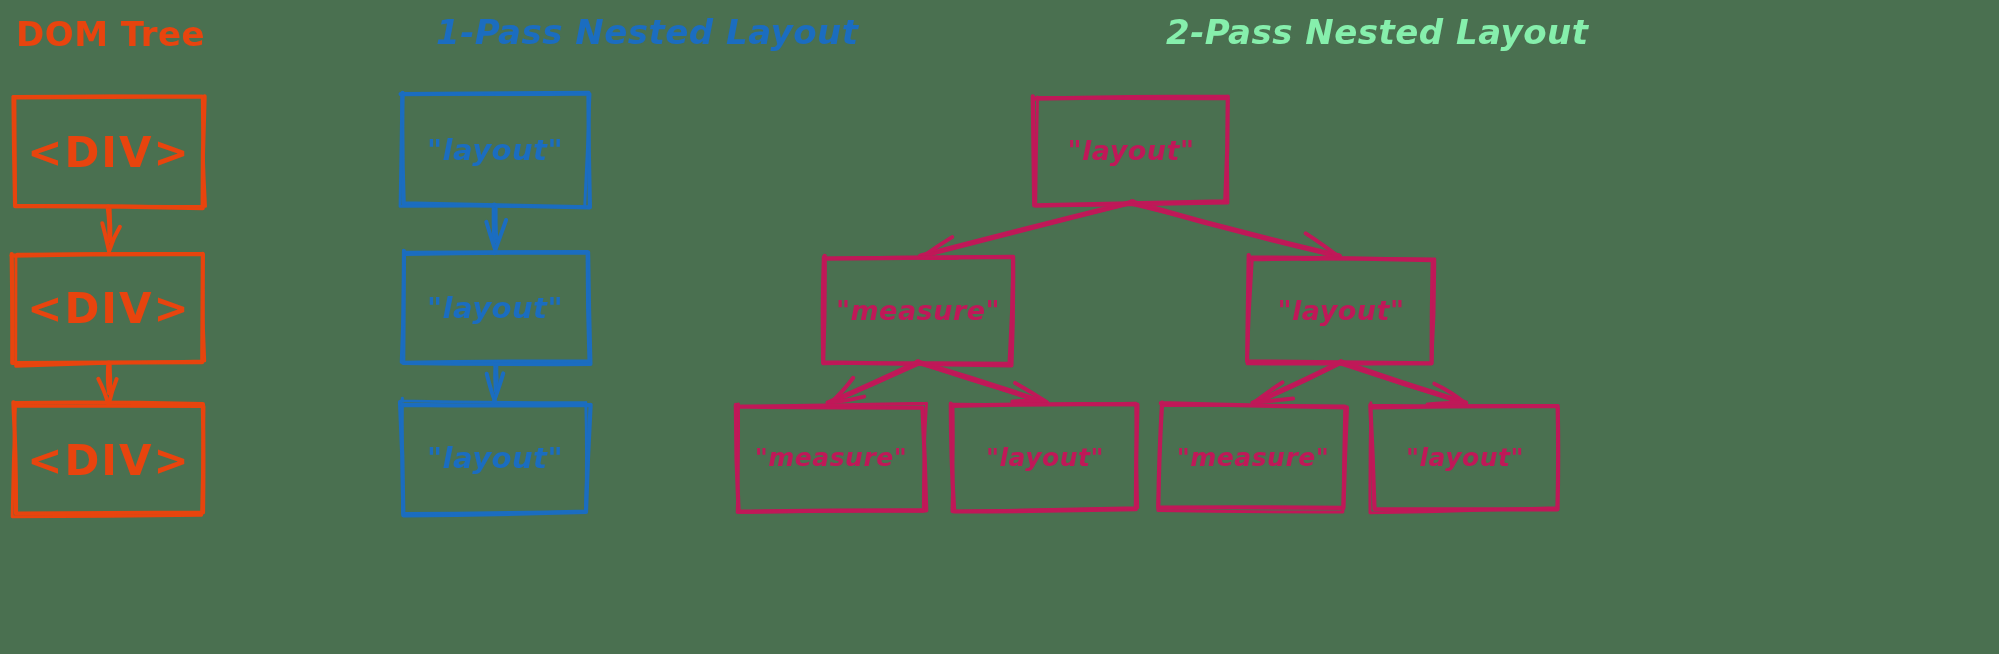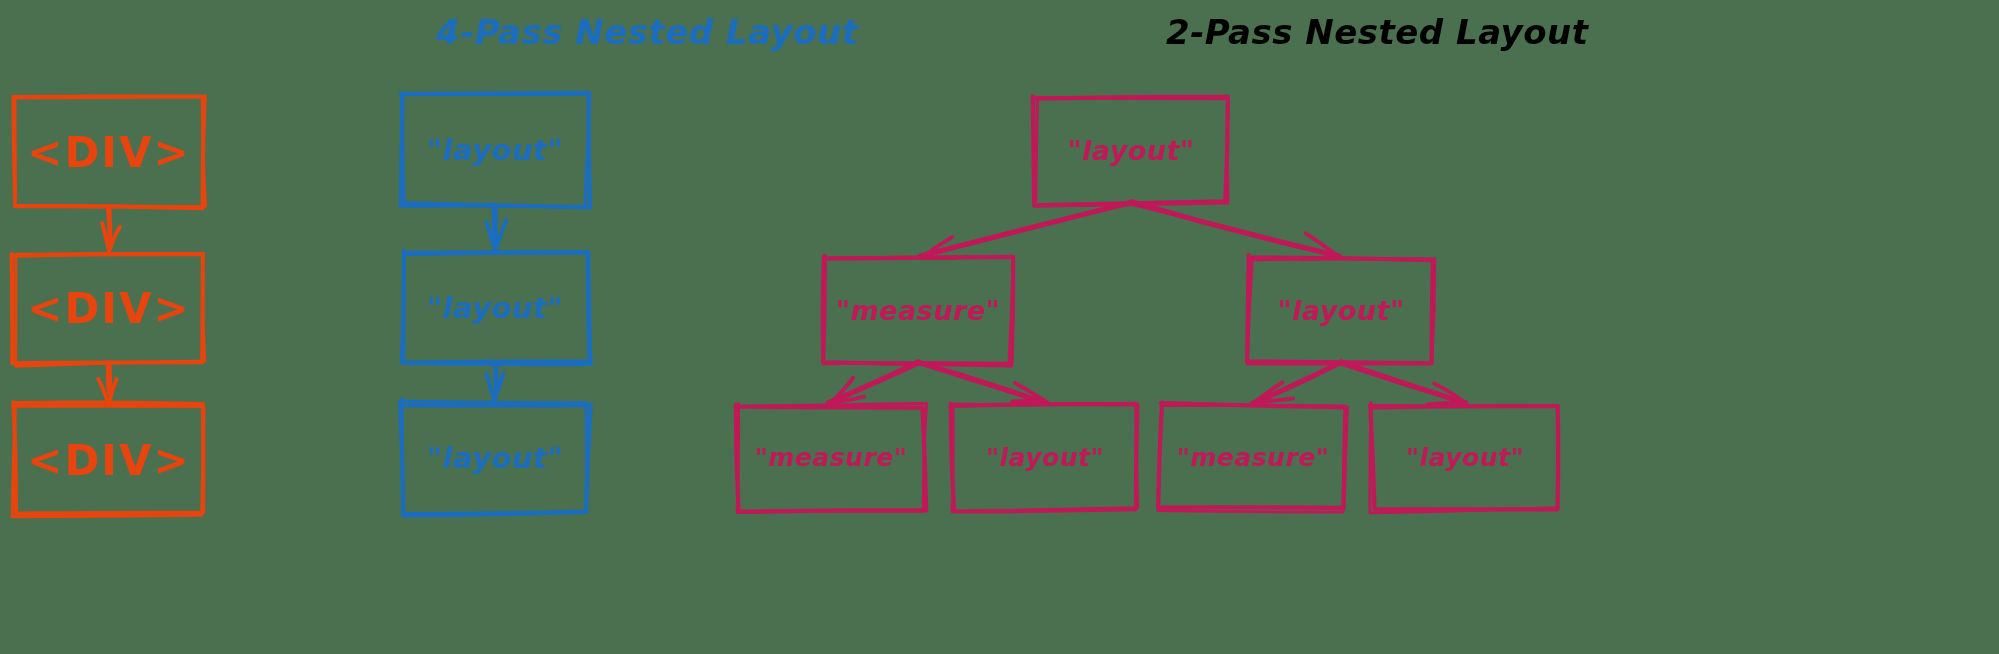--- a/index.html
+++ b/index.html
@@ -19,21 +19,21 @@
     position: absolute;
     white-space: nowrap;
     font-family: "DejaVu Sans", sans-serif;
     font-weight: bold;
     font-style: italic;
     font-size: 34px;
     letter-spacing: 0.5px;
   }
   #title-dom      { left: 16px;   top: 14px;  color: #e8440e; font-style: normal; }
   #title-onepass  { left: 436px;  top: 12px;  color: #1b6dc0; }
-  #title-twopass  { left: 1166px; top: 12px;  color: #000000; }
+  #title-twopass  { left: 1166px; top: 12px;  color: #86efac; }
 
   .node {
     position: absolute;
     display: flex;
     align-items: center;
     justify-content: center;
     box-sizing: border-box;
   }
   .node .label {
     font-family: "DejaVu Sans", sans-serif;
@@ -56,22 +56,23 @@
     height: 654px;
     pointer-events: none;
     z-index: 1;
   }
 </style>
 </head>
 <body>
 
 <div id="canvas">
 
+  <div class="title" id="title-dom">DOM Tree</div>
 
-  <div class="title" id="title-onepass">4-Pass Nested Layout</div>
+  <div class="title" id="title-onepass">1-Pass Nested Layout</div>
 
   <div class="title" id="title-twopass">2-Pass Nested Layout</div>
 
   <svg class="overlay" id="edge-layer" viewBox="0 0 1999 654" preserveAspectRatio="none">
       <path d="M 108.1 207.0 Q 110.6 225.3 109.5 241.0" fill="none" stroke="#e8440e" stroke-width="5" stroke-linecap="round" stroke-linejoin="round"></path>
       <path d="M 110.5 209.0 Q 110.5 224.7 111.0 239.0" fill="none" stroke="#e8440e" stroke-width="2.2" stroke-linecap="round" stroke-linejoin="round"></path>
       <path d="M 102.3 223.3 Q 105.5 235.4 108.9 250.6" fill="none" stroke="#e8440e" stroke-width="4" stroke-linecap="round" stroke-linejoin="round"></path>
       <path d="M 119.9 226.8 Q 113.2 237.9 109.0 251.3" fill="none" stroke="#e8440e" stroke-width="4" stroke-linecap="round" stroke-linejoin="round"></path>
       <path d="M 108.8 363.0 Q 107.6 379.0 109.5 393.0" fill="none" stroke="#e8440e" stroke-width="5" stroke-linecap="round" stroke-linejoin="round"></path>
       <path d="M 110.5 365.0 Q 111.4 379.1 111.0 391.0" fill="none" stroke="#e8440e" stroke-width="2.2" stroke-linecap="round" stroke-linejoin="round"></path>

